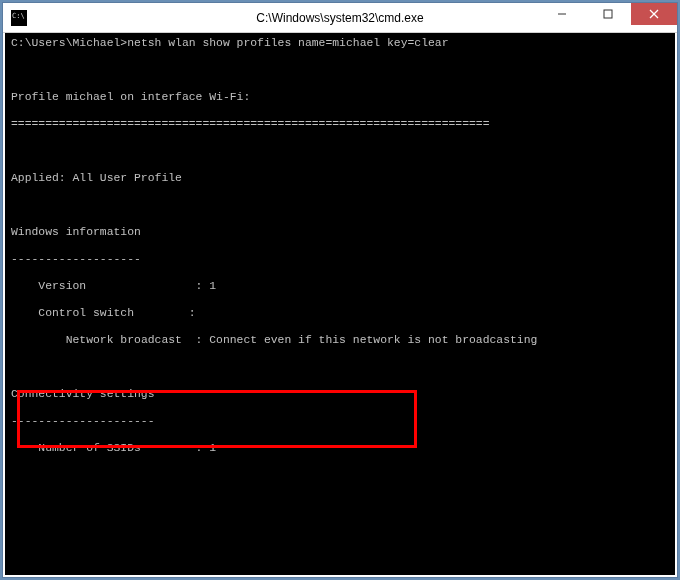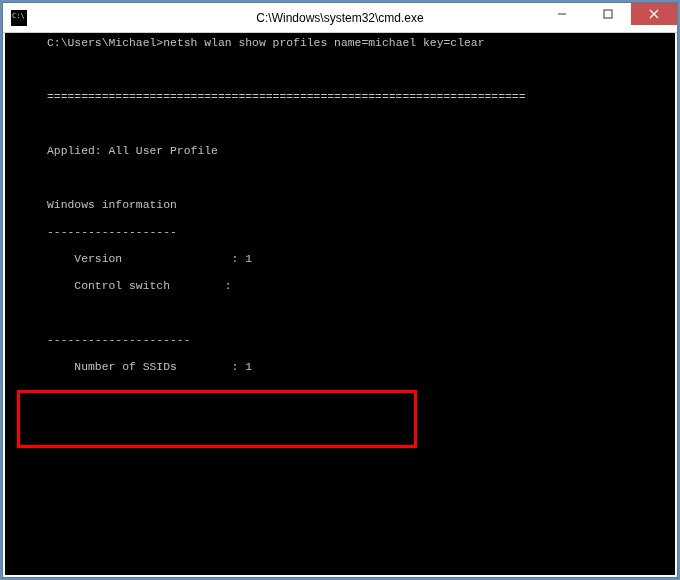--- a/index.html
+++ b/index.html
@@ -90,21 +90,21 @@
   }
   .equals-line {
     letter-spacing: 0;
   }
   .underline { }
   .highlight-box {
     position: absolute;
     border: 3px solid #ff0000;
     pointer-events: none;
   }
-  .row { display: block; margin-left: 36px; }
+  .row { display: block; }
 </style>
 </head>
 <body>
 
 <div class="window">
   <div class="titlebar">
     <div class="titlebar-icon"></div>
     <div class="titlebar-title">C:\Windows\system32\cmd.exe</div>
     <div class="win-controls">
       <div class="win-btn">
@@ -121,29 +121,32 @@
         <svg width="10" height="10">
             <line x1="1" y1="1" x2="9" y2="9" stroke="#fff" stroke-width="1.3"></line>
             <line x1="9" y1="1" x2="1" y2="9" stroke="#fff" stroke-width="1.3"></line>
           </svg>
       </div>
     </div>
   </div>
 
   <div class="console"><span class="row"><span>C:\Users\Michael&gt;</span><span>netsh wlan show profiles name=michael key=clear</span></span>
 <span class="row"> </span>
+<span class="row">Profile michael on interface Wi-Fi:</span>
 <span class="row equals-line">======================================================================</span>
 <span class="row"> </span>
 <span class="row underline">Applied: All User Profile</span>
 <span class="row"> </span>
 <span class="row underline">Windows information</span>
 <span class="row">-------------------</span>
 <span class="row">    <span>Version</span>                : <span>1</span></span>
 <span class="row">    <span>Control switch</span>        :</span>
+<span class="row">        <span>Network broadcast</span>  : <span>Connect even if this network is not broadcasting</span></span>
 <span class="row"> </span>
+<span class="row underline">Connectivity settings</span>
 <span class="row">---------------------</span>
 <span class="row">    <span>Number of SSIDs</span>        : <span>1</span></span>
 
 
 
 
 
 
 
 

